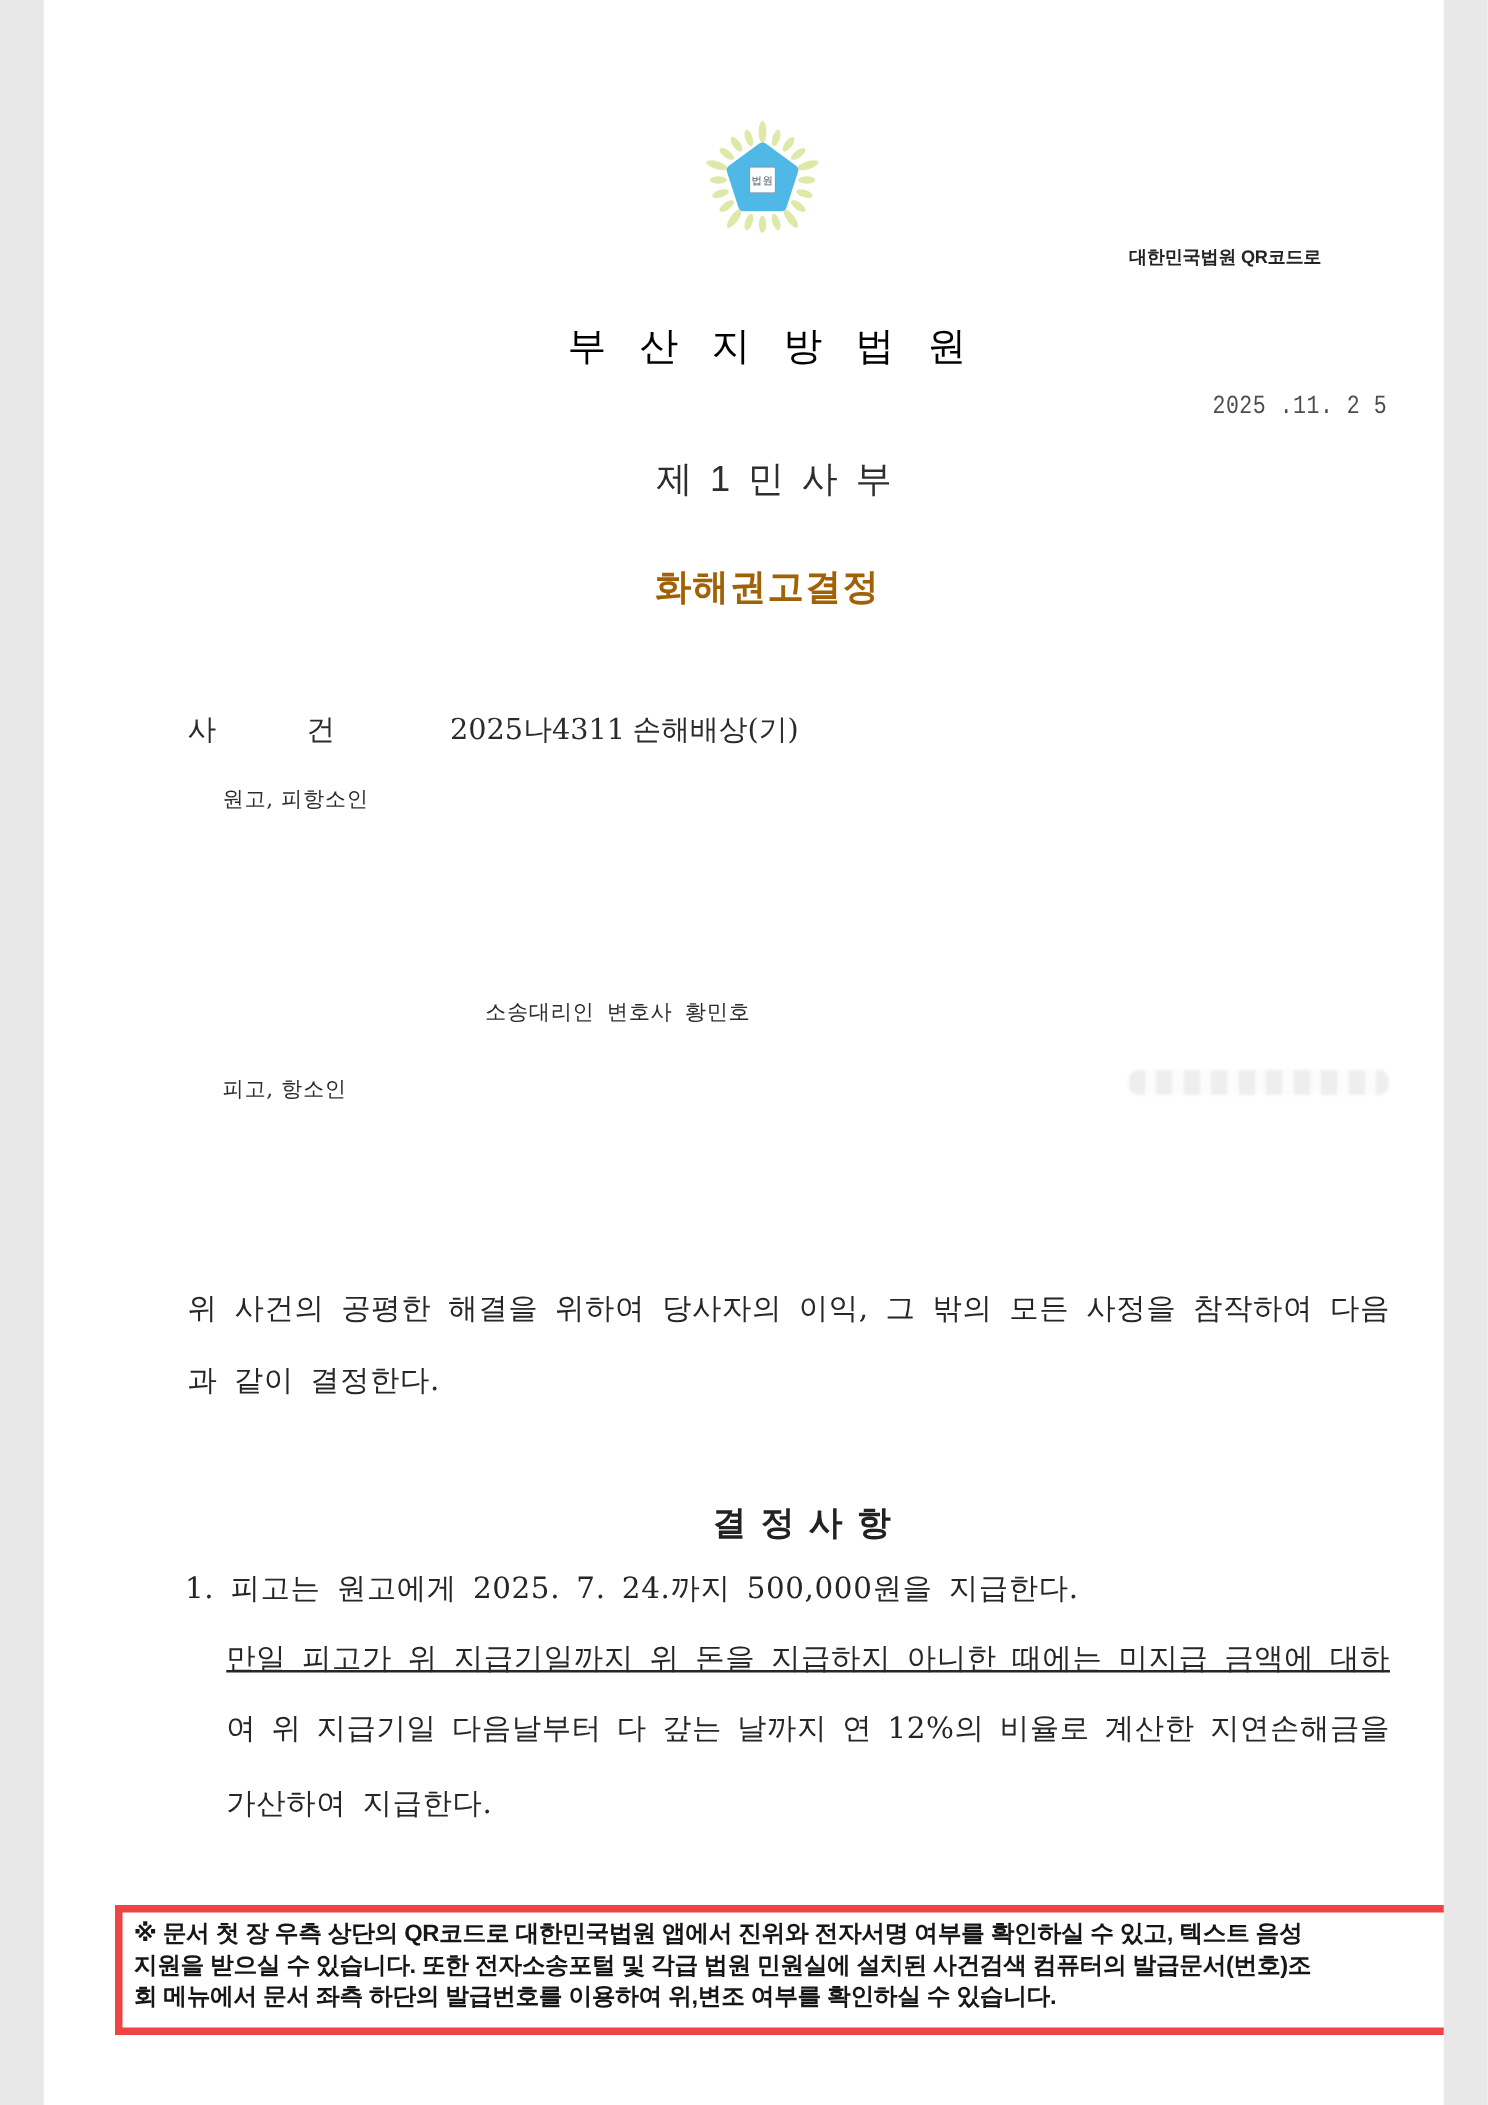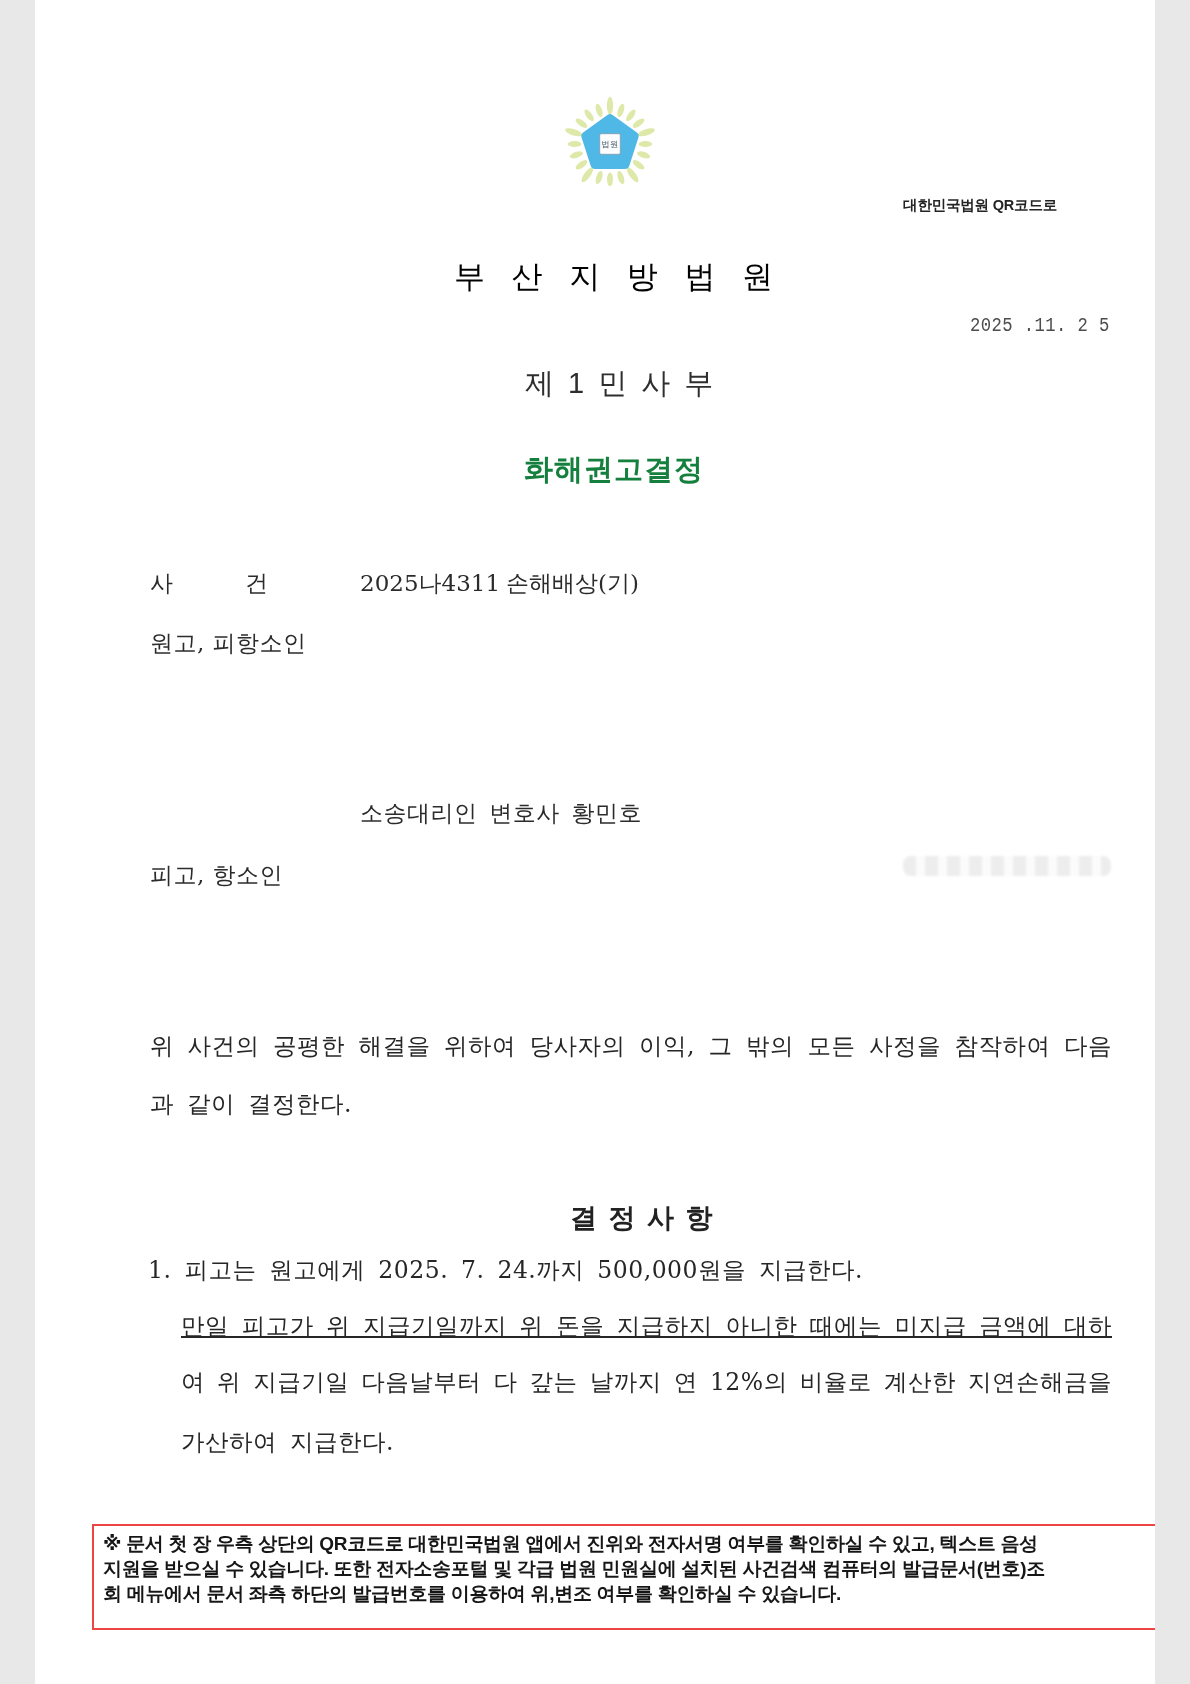--- a/index.html
+++ b/index.html
@@ -31,32 +31,32 @@
     transform:scaleX(0.82);transform-origin:left top;
     white-space:nowrap;
   }
   .division{
     left:490px;top:364px;
     font-size:29px;letter-spacing:3px;color:#2e2e2e;font-weight:500;
     white-space:nowrap;
   }
   .doc-title{
     left:489px;top:450px;
-    font-size:29px;letter-spacing:1px;color:#15803d;font-weight:700;
+    font-size:29px;letter-spacing:1px;color:#a16207;font-weight:700;
     white-space:nowrap;
   }
 
   .case-row{left:115px;top:568px;width:980px;height:32px;font-size:23px;}
   .case-row span{position:absolute;top:0;white-space:nowrap;}
   .case-label-l{left:0;}
   .case-label-r{left:95px;}
   .case-number{left:210px;}
   .case-name{left:356px;}
 
-  .party{font-size:23px;white-space:nowrap;letter-spacing:0.5px;}
+  .party{font-size:17px;white-space:nowrap;letter-spacing:0.5px;margin-left:28px;}
   .plaintiff{left:115px;top:628px;}
   .attorney{left:325px;top:798px;word-spacing:4px;}
   .defendant{left:115px;top:860px;}
 
   .smudge{
     left:868px;top:856px;width:208px;height:20px;
     background:repeating-linear-gradient(90deg,
       rgba(130,130,130,0.14) 0px, rgba(130,130,130,0.14) 13px,
       rgba(190,190,190,0.05) 13px, rgba(190,190,190,0.05) 22px);
     filter:blur(1.2px);
@@ -81,22 +81,22 @@
     white-space:nowrap;
     margin-left:32px;
   }
   .item-l1{left:113px;top:1254px;}
   .item-l2{left:146px;top:1310px;width:931px;text-decoration:underline;}
   .item-l3{left:146px;top:1366px;width:931px;}
   .item-l4{left:146px;top:1426px;}
 
   .notice-box{
     left:57px;top:1524px;width:1071px;box-sizing:border-box;
-    border:2px solid #ef4444;
-    padding:5px 9px 22px 9px;
+    border:6px solid #ef4444;
+    padding:5px 9px 12px 9px;
     font-size:19px;font-weight:700;line-height:25px;color:#161616;
     letter-spacing:-0.3px;
   }
   .notice-box .nline{white-space:nowrap;}
 
   .page-num{
     left:0;top:1620px;width:1124px;text-align:center;
     font-size:18px;color:#333;letter-spacing:2px;
   }
 

